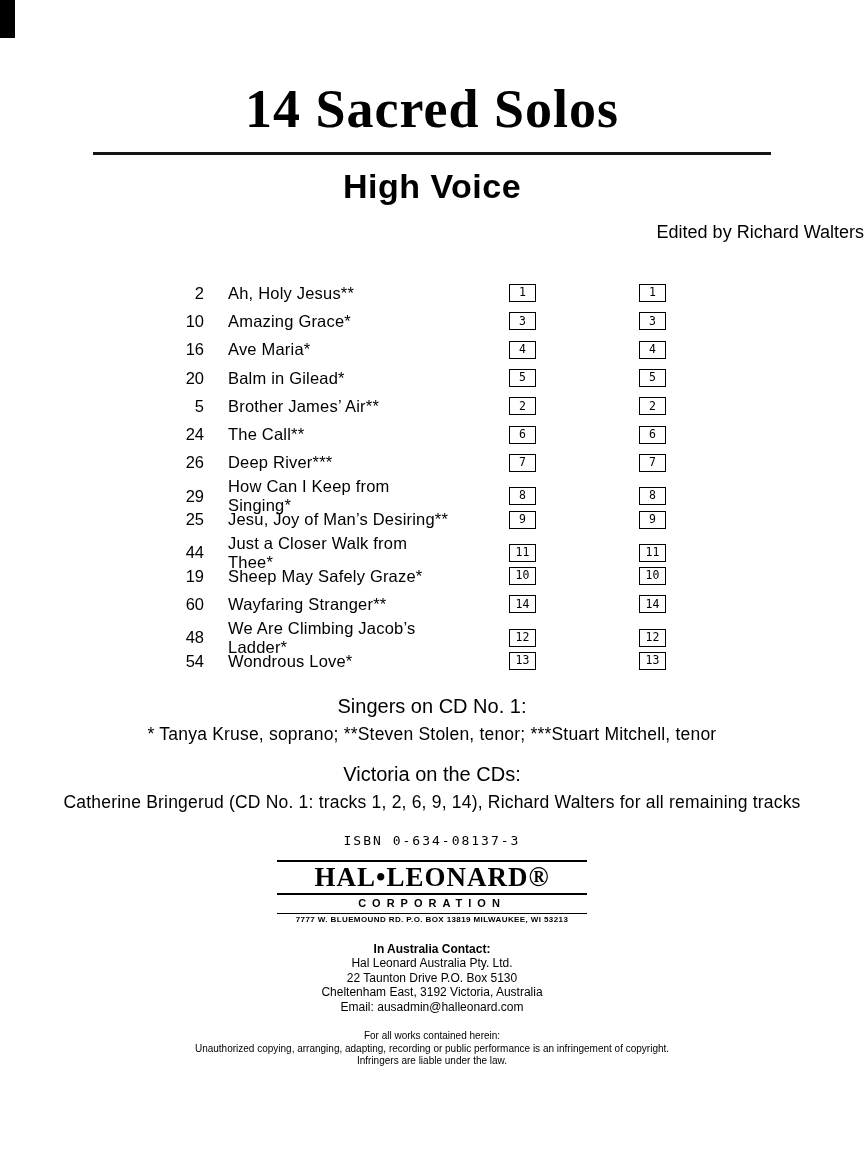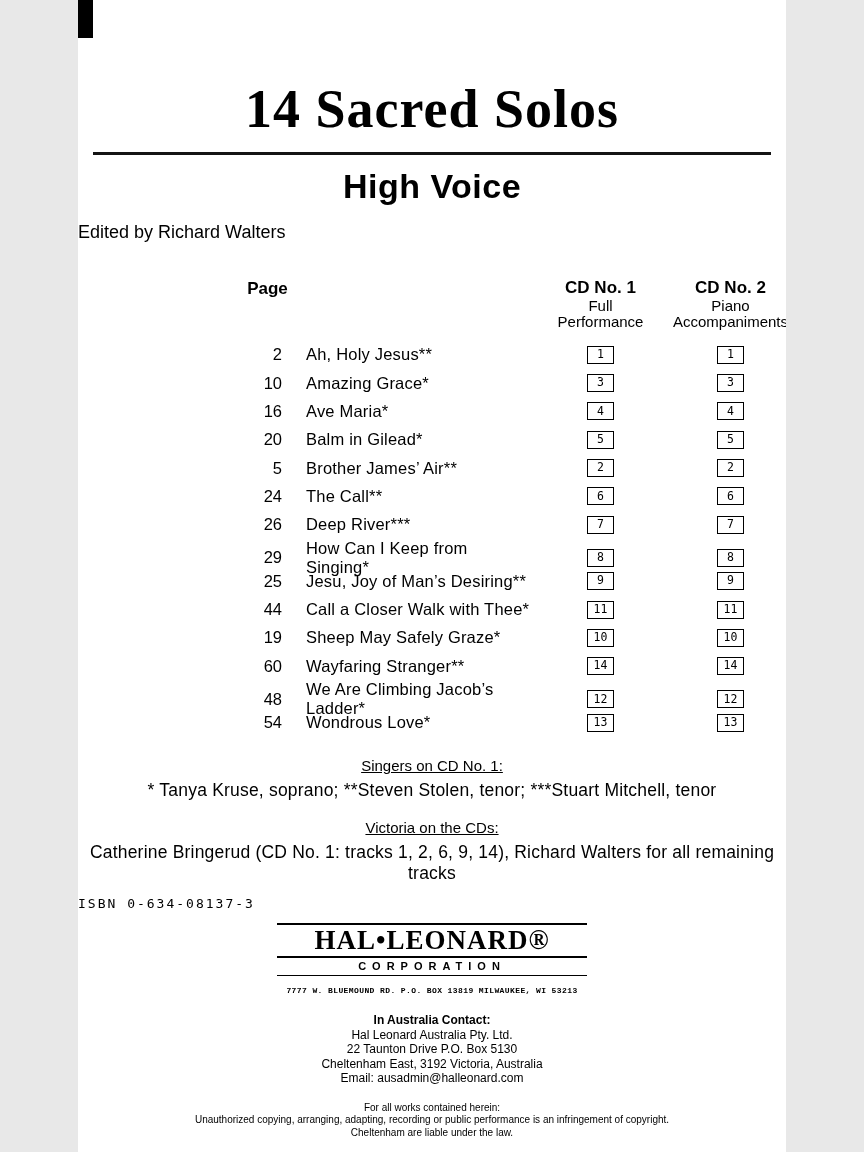--- a/index.html
+++ b/index.html
@@ -1,18 +1,18 @@
 <!DOCTYPE html>
 <html><head>
 <meta charset="utf-8">
 <style>
   html,body { margin:0; padding:0; background:#e8e8e8; }
   .page {
     position:relative;
-    width:708px; height:1152px;
+    width:864px; height:1152px;
     margin:0 auto;
     background:#ffffff;
     color:#000;
     font-family:"Liberation Sans", sans-serif;
     overflow:hidden;
   }
   .scan-artifact {
     position:absolute; top:0; left:0;
     width:15px; height:38px; background:#000;
   }
@@ -32,21 +32,21 @@
   }
   .subtitle {
     margin-top:12px;
     text-align:center;
     font-size:34px;
     font-weight:600;
     letter-spacing:0.5px;
   }
   .edited {
     margin-top:16px;
-    text-align:left;
+    text-align:right;
     font-size:18px;
   }
   
   .toc { margin:36px 0 0 155px; width:560px; }
   .toc-grid {
     display:grid;
     grid-template-columns:55px 245px 135px 125px;
     align-items:center;
   }
   .toc-header { align-items:start; }
@@ -61,25 +61,26 @@
   .track-box {
     width:25px; height:16px;
     border:1.5px solid #000;
     display:flex; align-items:center; justify-content:center;
     font-family:"DejaVu Sans Mono", monospace;
     font-size:11.5px;
     line-height:1;
   }
   
   .credits { margin-top:20px; text-align:center; }
-  .credit-heading { font-size:15px; margin-top:18px;text-decoration:underline; }
+  .credit-heading { font-size:20px; margin-top:18px; }
   .credit-line { font-size:17.5px; margin-top:6px; letter-spacing:0.2px; }
   
   .isbn {
-    margin-top:12px;
+    margin-top:20px;
+    text-align:center;
     font-family:"DejaVu Sans Mono", monospace;
     font-size:13px;
     letter-spacing:2px;
   }
   .hl-logo { width:310px; margin:12px auto 0 auto; text-align:center; }
   .hl-rule { height:2px; background:#000; }
   .hl-rule-thin { height:1px; background:#000; }
   .hl-name {
     font-family:"Liberation Serif", serif;
     font-weight:bold;
@@ -87,58 +88,43 @@
     letter-spacing:1px;
     line-height:1.15;
   }
   .hl-corp {
     font-size:11px;
     font-weight:bold;
     letter-spacing:6px;
     line-height:1.6;
   }
   .hl-address {
-    margin-top:10px;
+    margin-top:1px;
     font-size:8px;
     font-weight:bold;
     letter-spacing:0.4px;
     white-space:nowrap;
-    font-family:Liberation Mono, monospace;
   }
   .australia { margin-top:18px; text-align:center; font-size:12px; line-height:14.5px; }
   .australia-heading { font-weight:bold; margin-bottom:0; }
   .legal { margin-top:16px; text-align:center; font-size:10px; line-height:12.5px; }
 </style>
 </head>
 <body>
 
 <div class="page">
 
   <div class="scan-artifact"></div>
 
   <div class="title">14 Sacred Solos</div>
   <div class="title-rule"></div>
   <div class="subtitle">High Voice</div>
   <div class="edited">Edited by Richard Walters</div>
 
   <div class="toc">
-    <div class="toc-grid toc-header">
-      <div class="h-page">Page</div>
-      <div></div>
-      <div class="h-cd">
-        <div>CD No. 1</div>
-        <div class="h-sub">Full</div>
-        <div class="h-sub">Performance</div>
-      </div>
-      <div class="h-cd">
-        <div>CD No. 2</div>
-        <div class="h-sub">Piano</div>
-        <div class="h-sub">Accompaniments</div>
-      </div>
-    </div>
 
     <div class="toc-rows">
 
         <div class="toc-grid toc-row">
           <div class="toc-page">2</div>
           <div class="toc-title">Ah, Holy Jesus**</div>
           <div class="box-cell">
             <div class="track-box">1</div>
           </div>
           <div class="box-cell">
@@ -229,21 +215,21 @@
           <div class="box-cell">
             <div class="track-box">9</div>
           </div>
           <div class="box-cell">
             <div class="track-box">9</div>
           </div>
         </div>
 
         <div class="toc-grid toc-row">
           <div class="toc-page">44</div>
-          <div class="toc-title">Call a Closer Walk with Thee*</div>
+          <div class="toc-title">Just a Closer Walk from Thee*</div>
           <div class="box-cell">
             <div class="track-box">11</div>
           </div>
           <div class="box-cell">
             <div class="track-box">11</div>
           </div>
         </div>
 
         <div class="toc-grid toc-row">
           <div class="toc-page">19</div>
@@ -322,16 +308,16 @@
         <div>Email: ausadmin@halleonard.com</div>
       </div>
   </div>
 
   <div class="legal">
 
       <div>For all works contained herein:</div>
 
       <div>Unauthorized copying, arranging, adapting, recording or public performance is an infringement of copyright.</div>
 
-      <div>Cheltenham are liable under the law.</div>
+      <div>Infringers are liable under the law.</div>
     </div>
 
 </div>
 
 </body></html>

